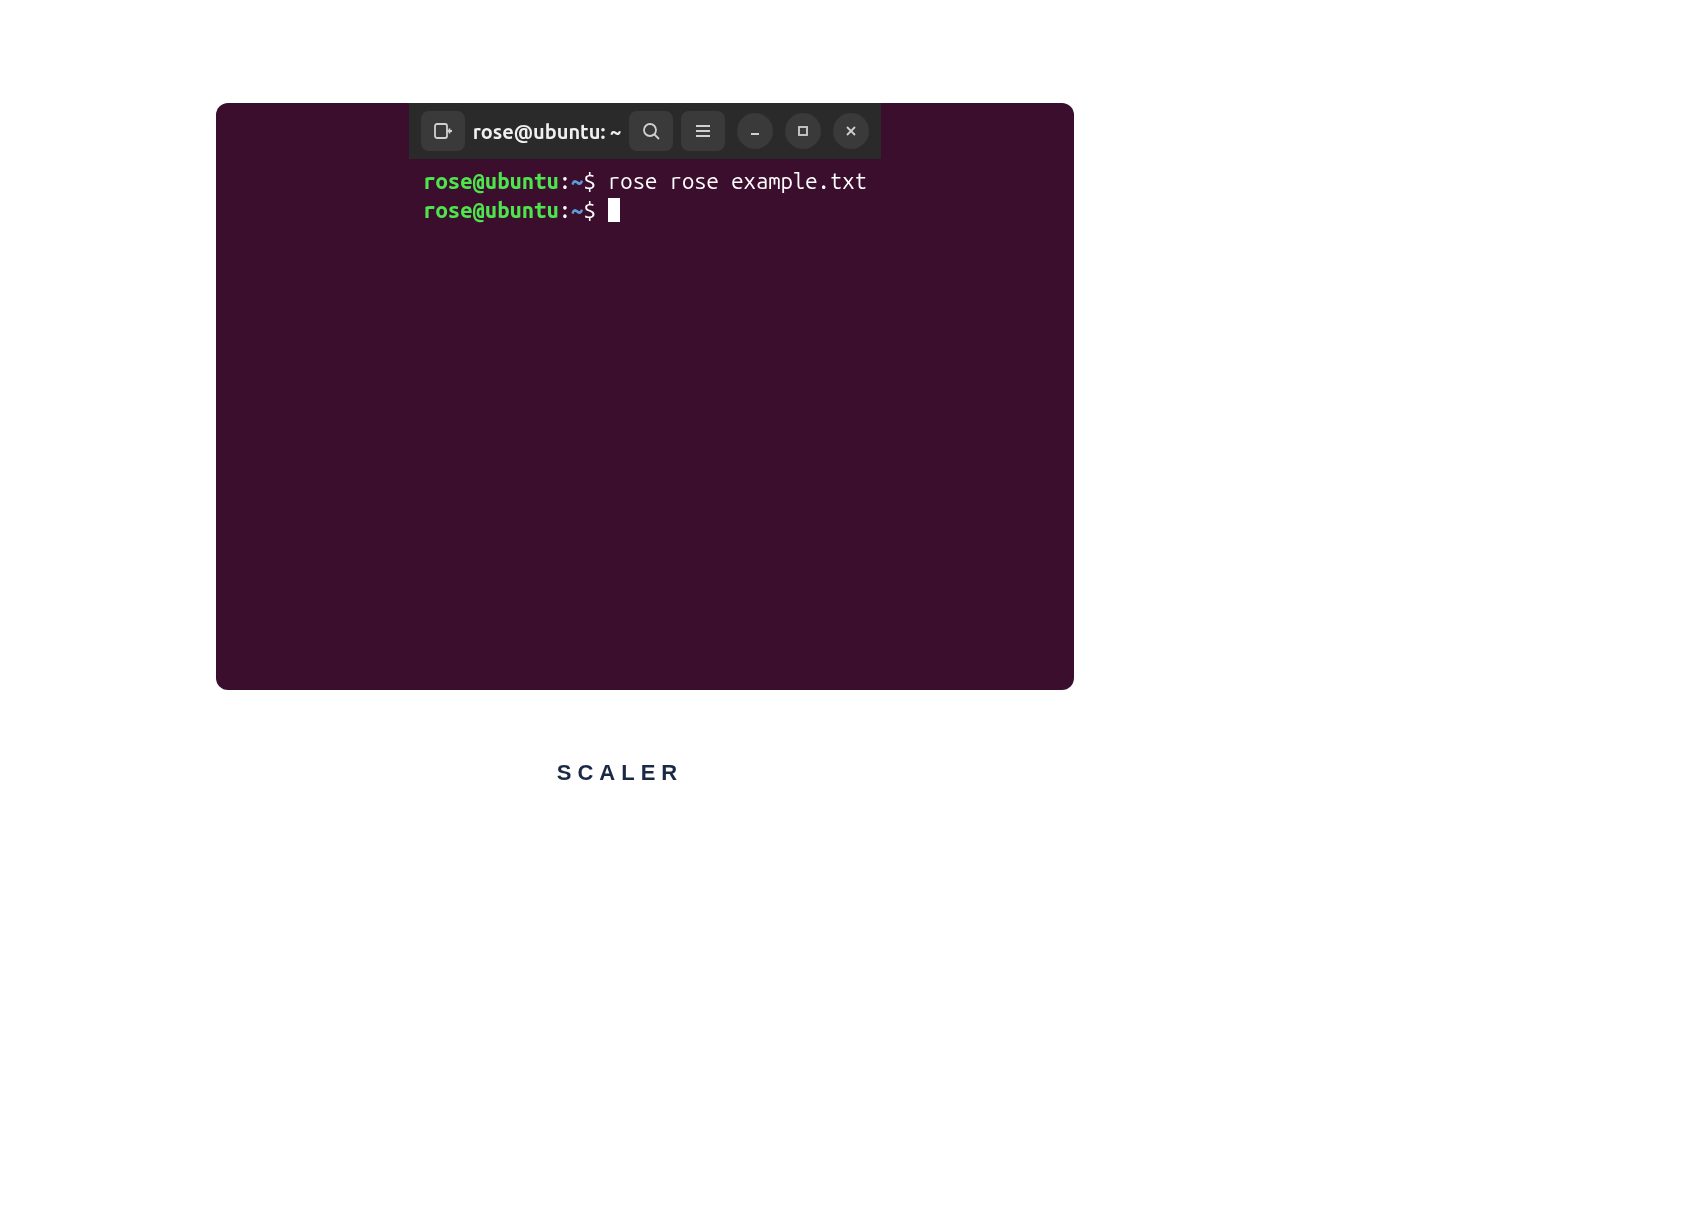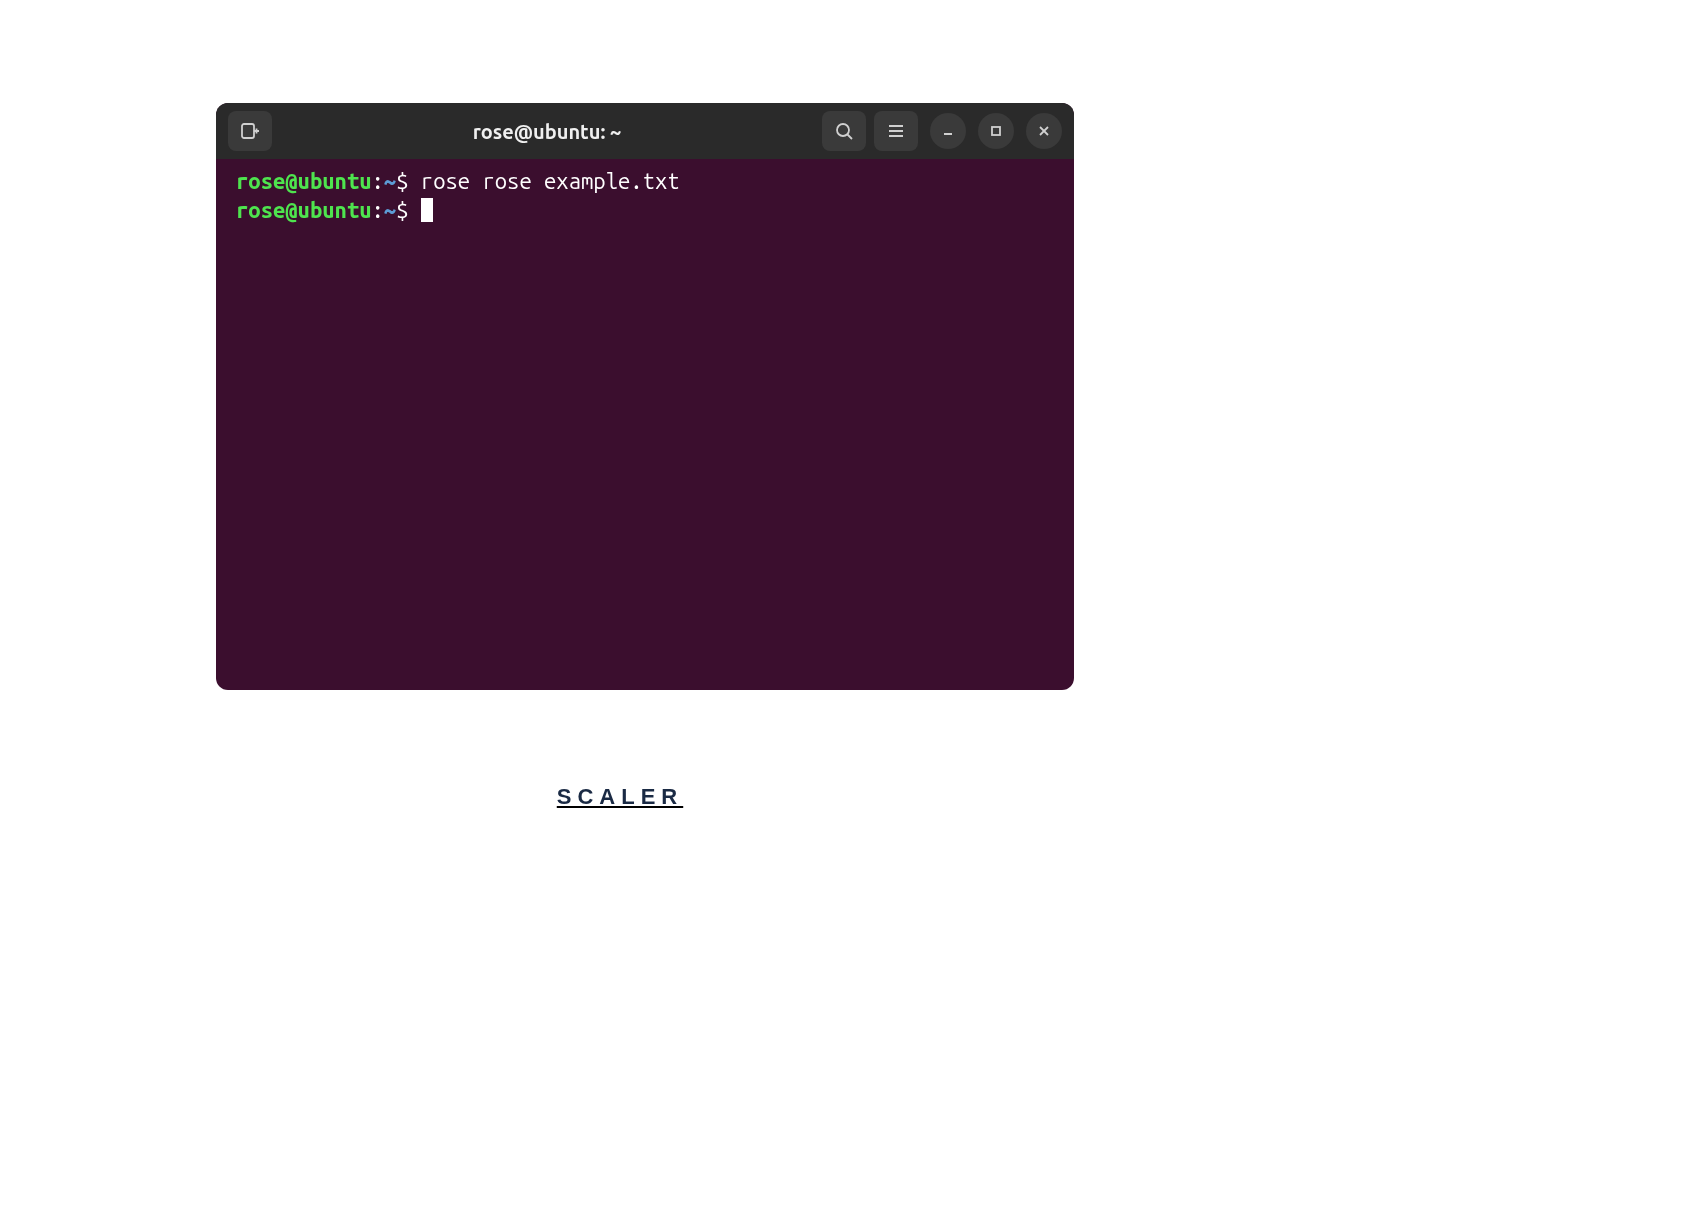--- a/index.html
+++ b/index.html
@@ -20,20 +20,21 @@
       position: absolute;
       left: 216px;
       top: 103px;
       width: 858px;
       height: 587px;
       background: #3b0e2e;
       border-radius: 12px;
       overflow: hidden;
       display: flex;
       flex-direction: column;
+      align-items: center;
     }
     
     .titlebar {
       height: 56px;
       background: #2a2a2a;
       display: flex;
       align-items: center;
       padding: 0 12px;
       gap: 8px;
     }
@@ -122,24 +123,23 @@
       width: 12px;
       height: 24px;
       background: #ffffff;
       vertical-align: middle;
     }
     
     .logo-container {
       position: absolute;
       left: 50%;
       transform: translateX(-330px);
-      top: 784px;
+      top: 760px;
       text-align: center;
       width: 200px;
-      text-decoration: underline;
     }
     
     .logo-scaler {
       font-family: 'Arial Black', sans-serif;
       font-weight: 900;
       letter-spacing: 6px;
       font-size: 22px;
       color: #1a2a44;
     }
     

